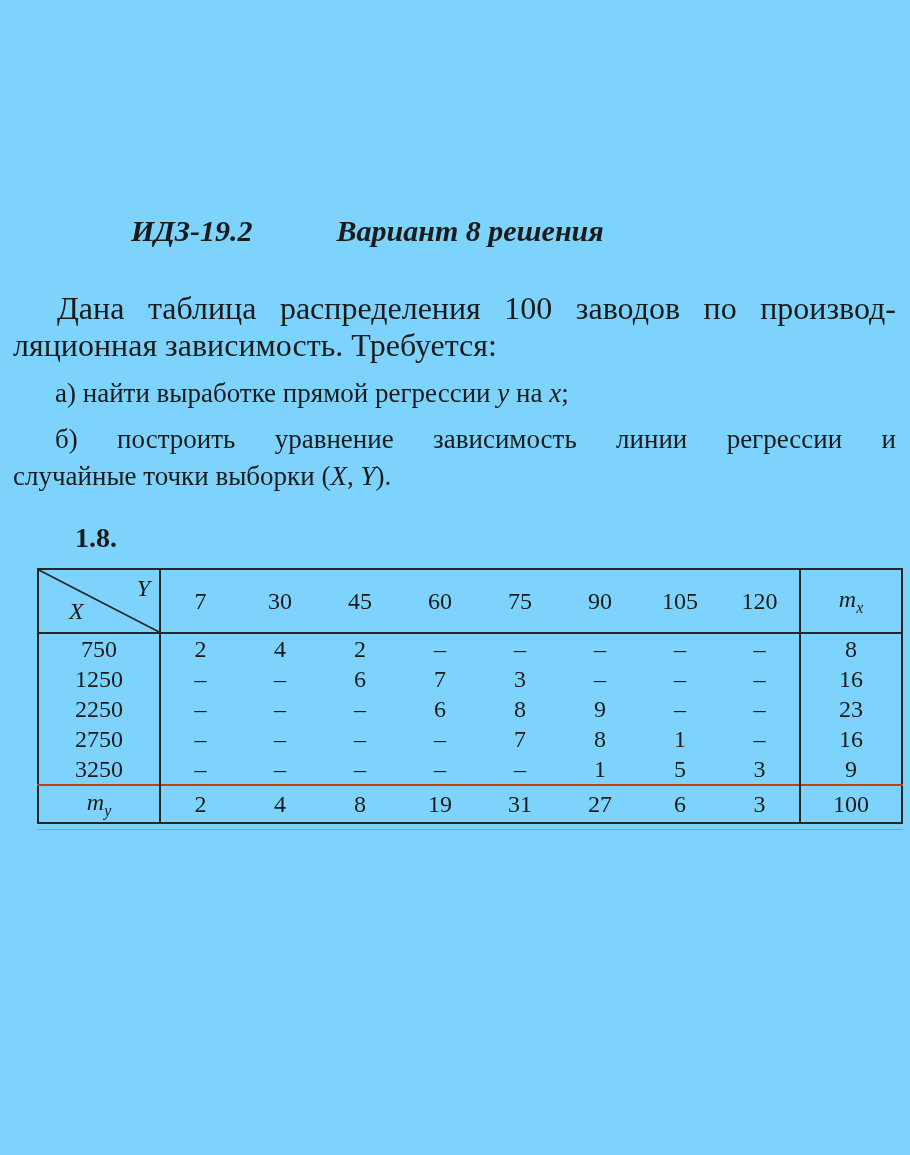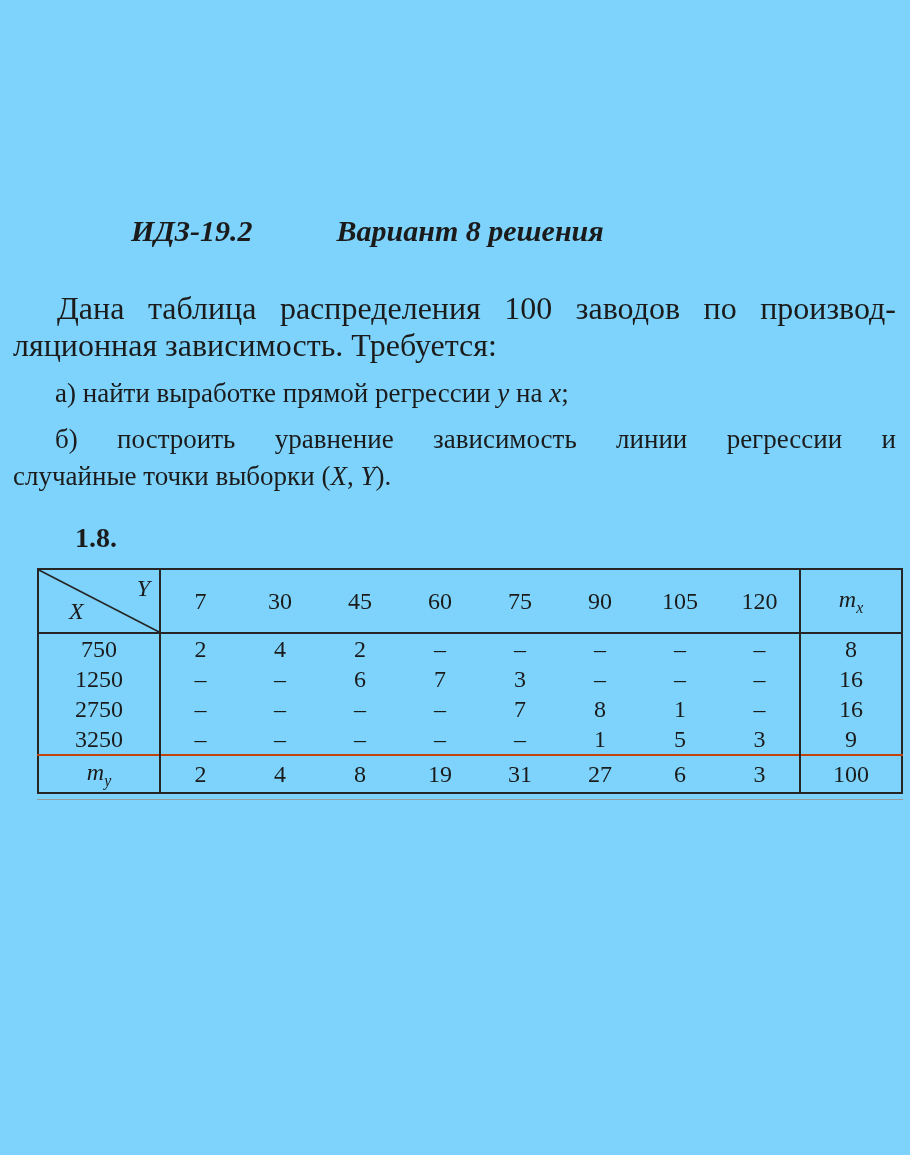--- a/index.html
+++ b/index.html
@@ -127,20 +127,32 @@
             <td>–</td>
             <td>6</td>
             <td>7</td>
             <td>3</td>
             <td>–</td>
             <td>–</td>
             <td>–</td>
             <td class="mxcol">16</td>
           </tr>
           <tr>
+            <td class="xcol">2250</td>
+            <td>–</td>
+            <td>–</td>
+            <td>–</td>
+            <td>6</td>
+            <td>8</td>
+            <td>9</td>
+            <td>–</td>
+            <td>–</td>
+            <td class="mxcol">23</td>
+          </tr>
+          <tr>
             <td class="xcol">2750</td>
             <td>–</td>
             <td>–</td>
             <td>–</td>
             <td>–</td>
             <td>7</td>
             <td>8</td>
             <td>1</td>
             <td>–</td>
             <td class="mxcol">16</td>

